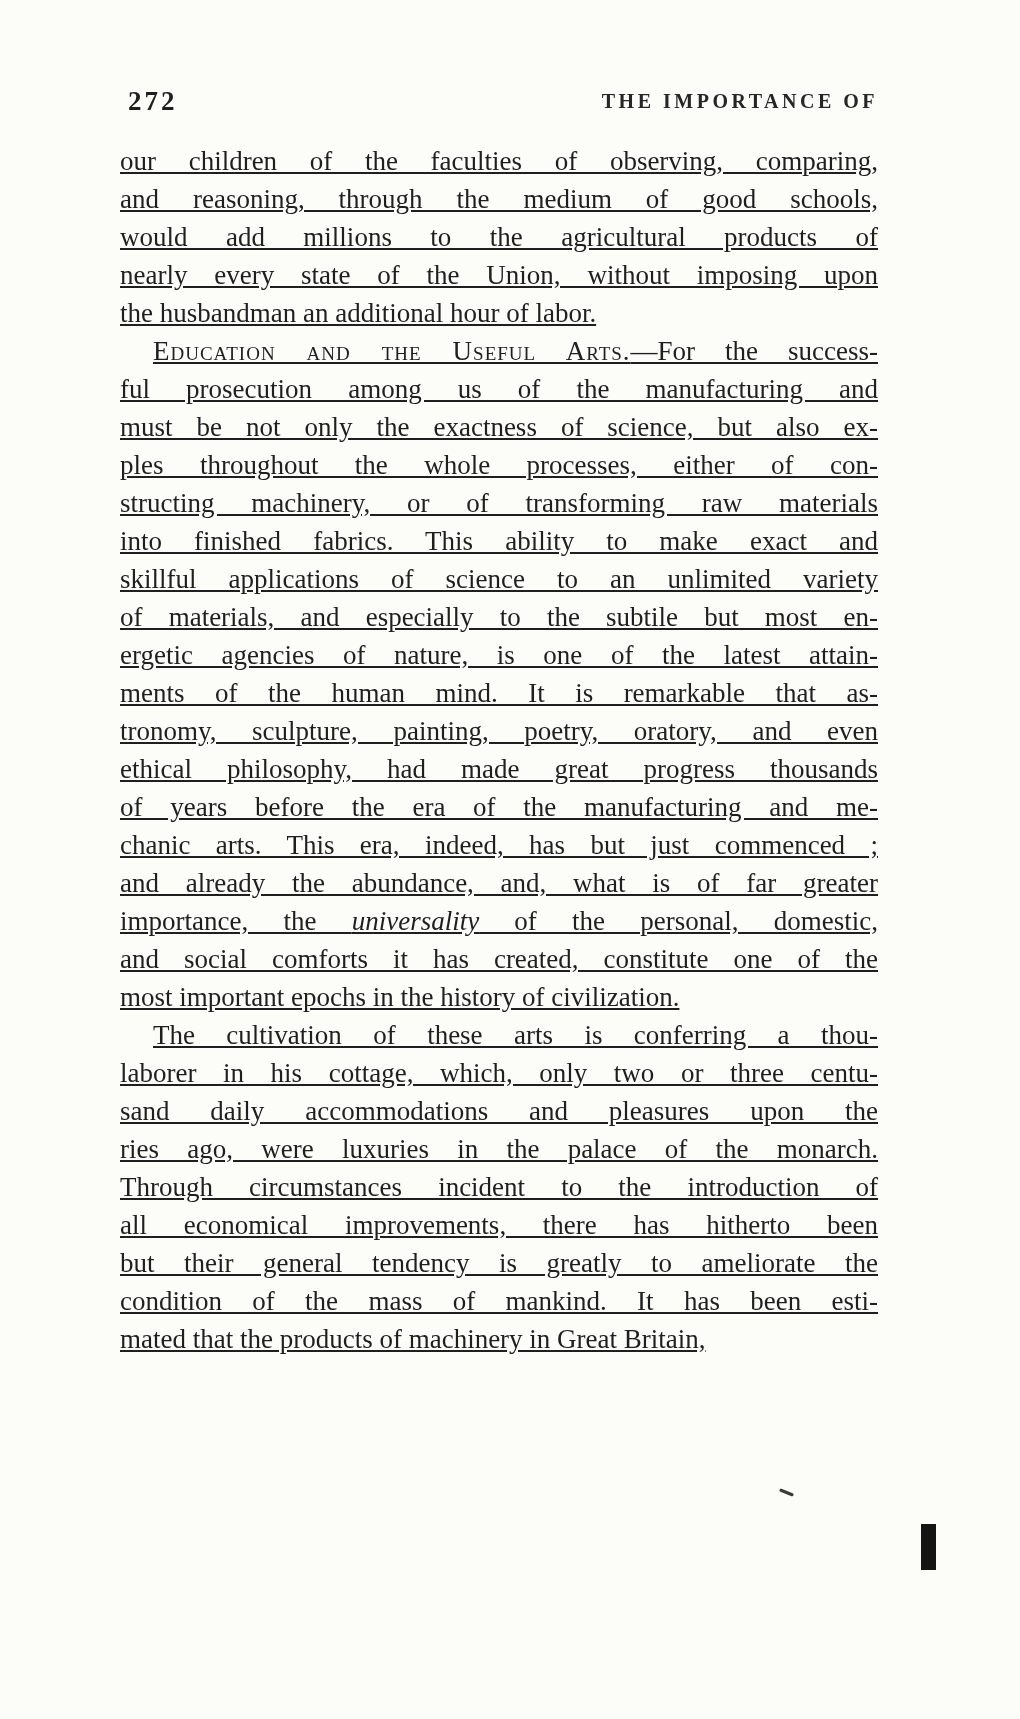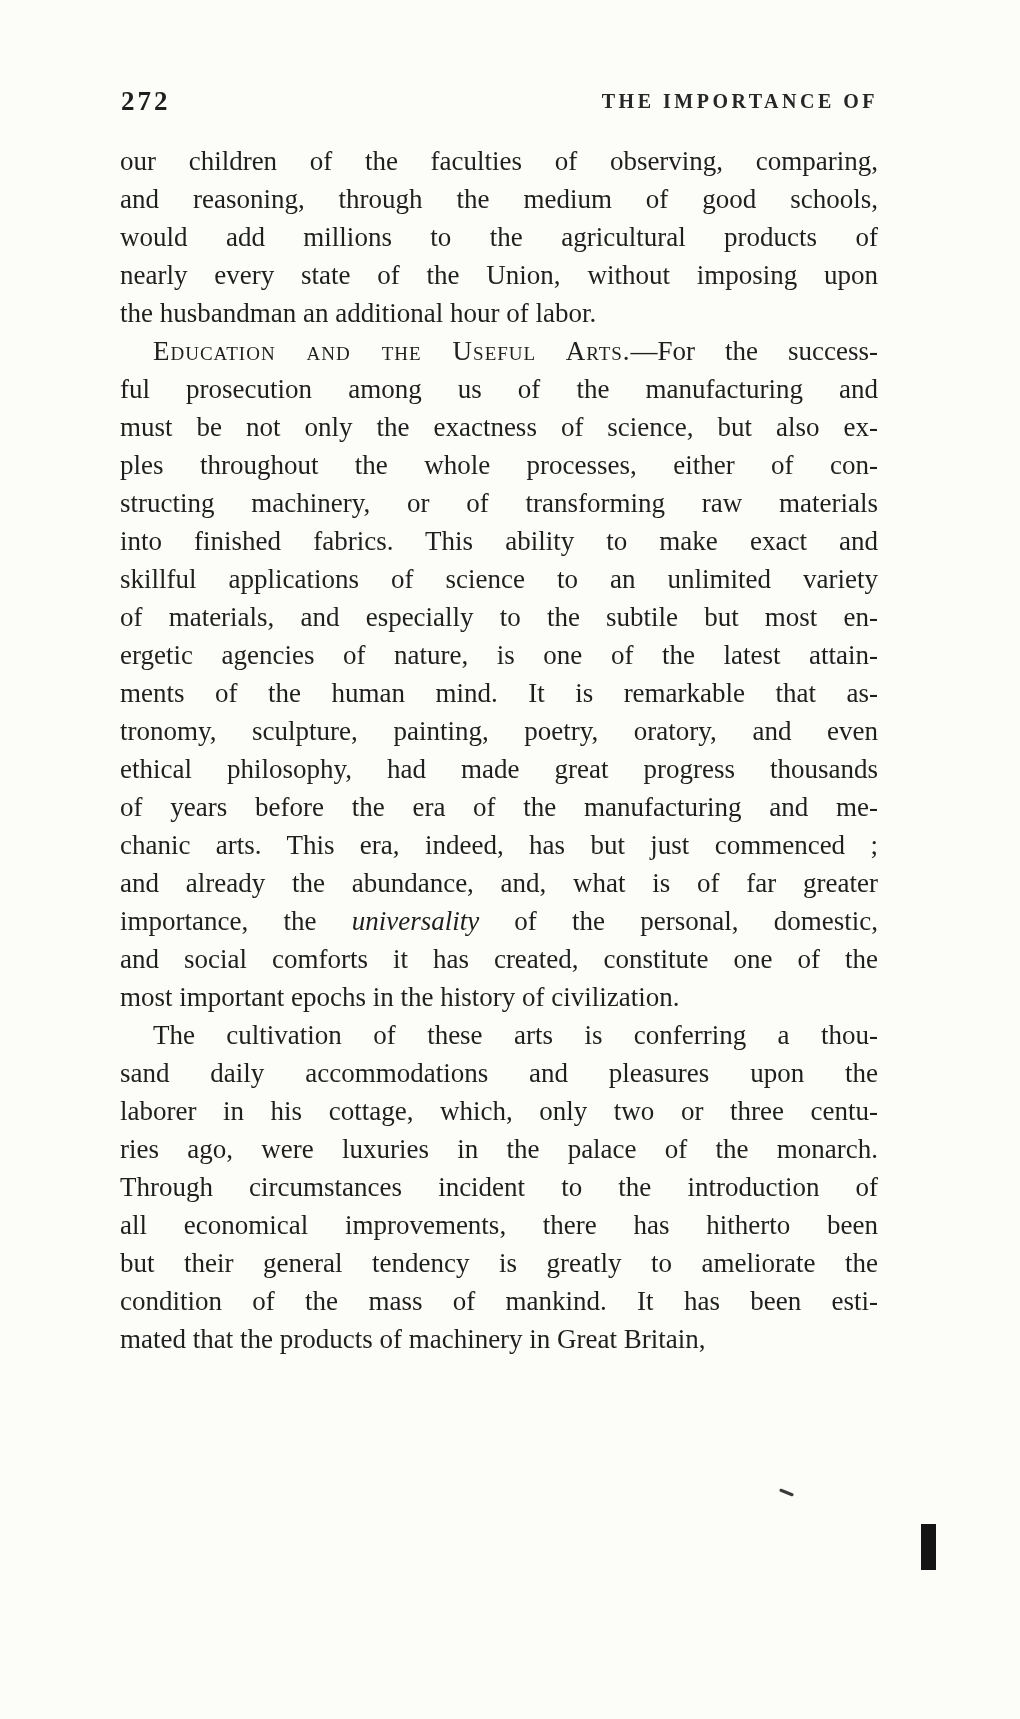--- a/index.html
+++ b/index.html
@@ -18,21 +18,21 @@
     overflow: hidden;
   }
   .header {
     position: absolute;
     left: 120px;
     top: 84px;
     width: 758px;
   }
   .pagenum {
     position: absolute;
-    left: 1px;
+    left: 8px;
     top: 2px;
     font-size: 27px;
     font-weight: bold;
     letter-spacing: 3px;
   }
   .running-title {
     display: block;
     text-align: right;
     font-size: 20px;
     font-weight: bold;
@@ -42,21 +42,21 @@
   }
   .text-block {
     position: absolute;
     left: 120px;
     top: 142px;
     width: 758px;
     font-size: 27px;
     line-height: 38px;
     color: #1f1f1f;
   }
-  .para { margin: 0; }
+  .para { margin: 0; text-decoration: underline; }
   .line {
     text-align: justify;
     text-align-last: justify;
   }
   .line.last {
     text-align-last: left;
   }
   .para.indent .line:first-child {
     text-indent: 33px;
   }
@@ -115,22 +115,22 @@
         <div class="line"><span>ethical philosophy, had made great progress thousands</span></div>
         <div class="line"><span>of years before the era of the manufacturing and me-</span></div>
         <div class="line"><span>chanic arts.  This era, indeed, has but just commenced ;</span></div>
         <div class="line"><span>and already the abundance, and, what is of far greater</span></div>
         <div class="line"><span>importance, the </span><span class="it">universality</span><span> of the personal, domestic,</span></div>
         <div class="line"><span>and social comforts it has created, constitute one of the</span></div>
         <div class="line last"><span>most important epochs in the history of civilization.</span></div>
       </div>
       <div class="para indent">
         <div class="line"><span>The cultivation of these arts is conferring a thou-</span></div>
+        <div class="line"><span>laborer in his cottage, which, only two or three centu-</span></div>
         <div class="line"><span>sand daily accommodations and pleasures upon the</span></div>
-        <div class="line"><span>laborer in his cottage, which, only two or three centu-</span></div>
         <div class="line"><span>ries ago, were luxuries in the palace of the monarch.</span></div>
         <div class="line"><span>Through circumstances incident to the introduction of</span></div>
         <div class="line"><span>all economical improvements, there has hitherto been</span></div>
         <div class="line"><span>but their general tendency is greatly to ameliorate the</span></div>
         <div class="line"><span>condition of the mass of mankind.  It has been esti-</span></div>
         <div class="line last"><span>mated that the products of machinery in Great Britain,</span></div>
       </div>
     </div>
   <div class="artifact-tick"></div>
   <div class="artifact-bar"></div>

